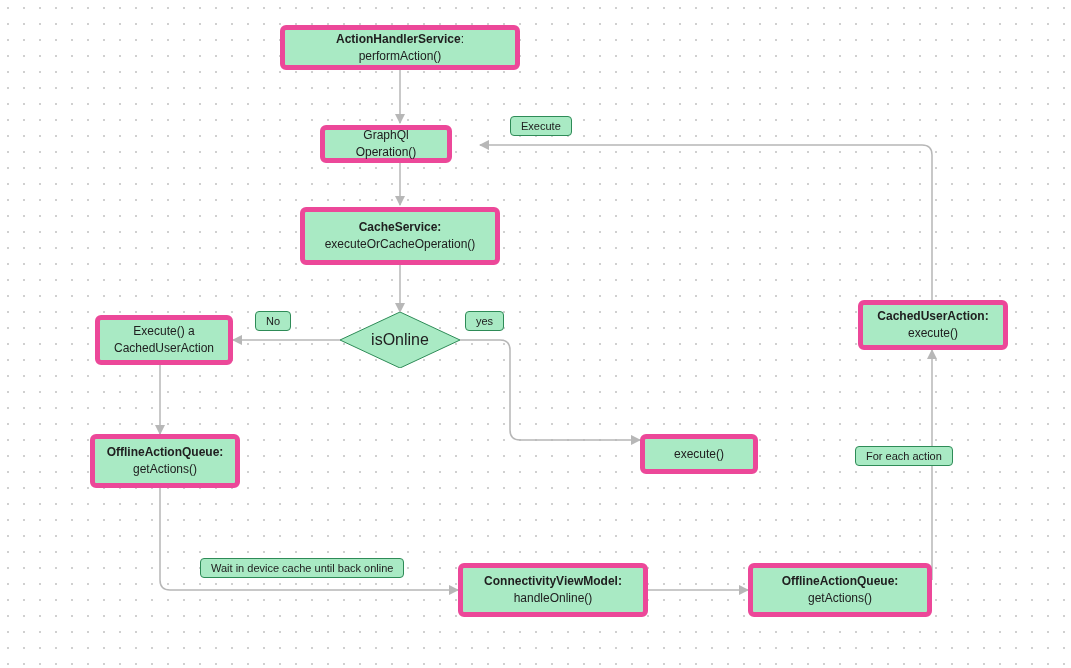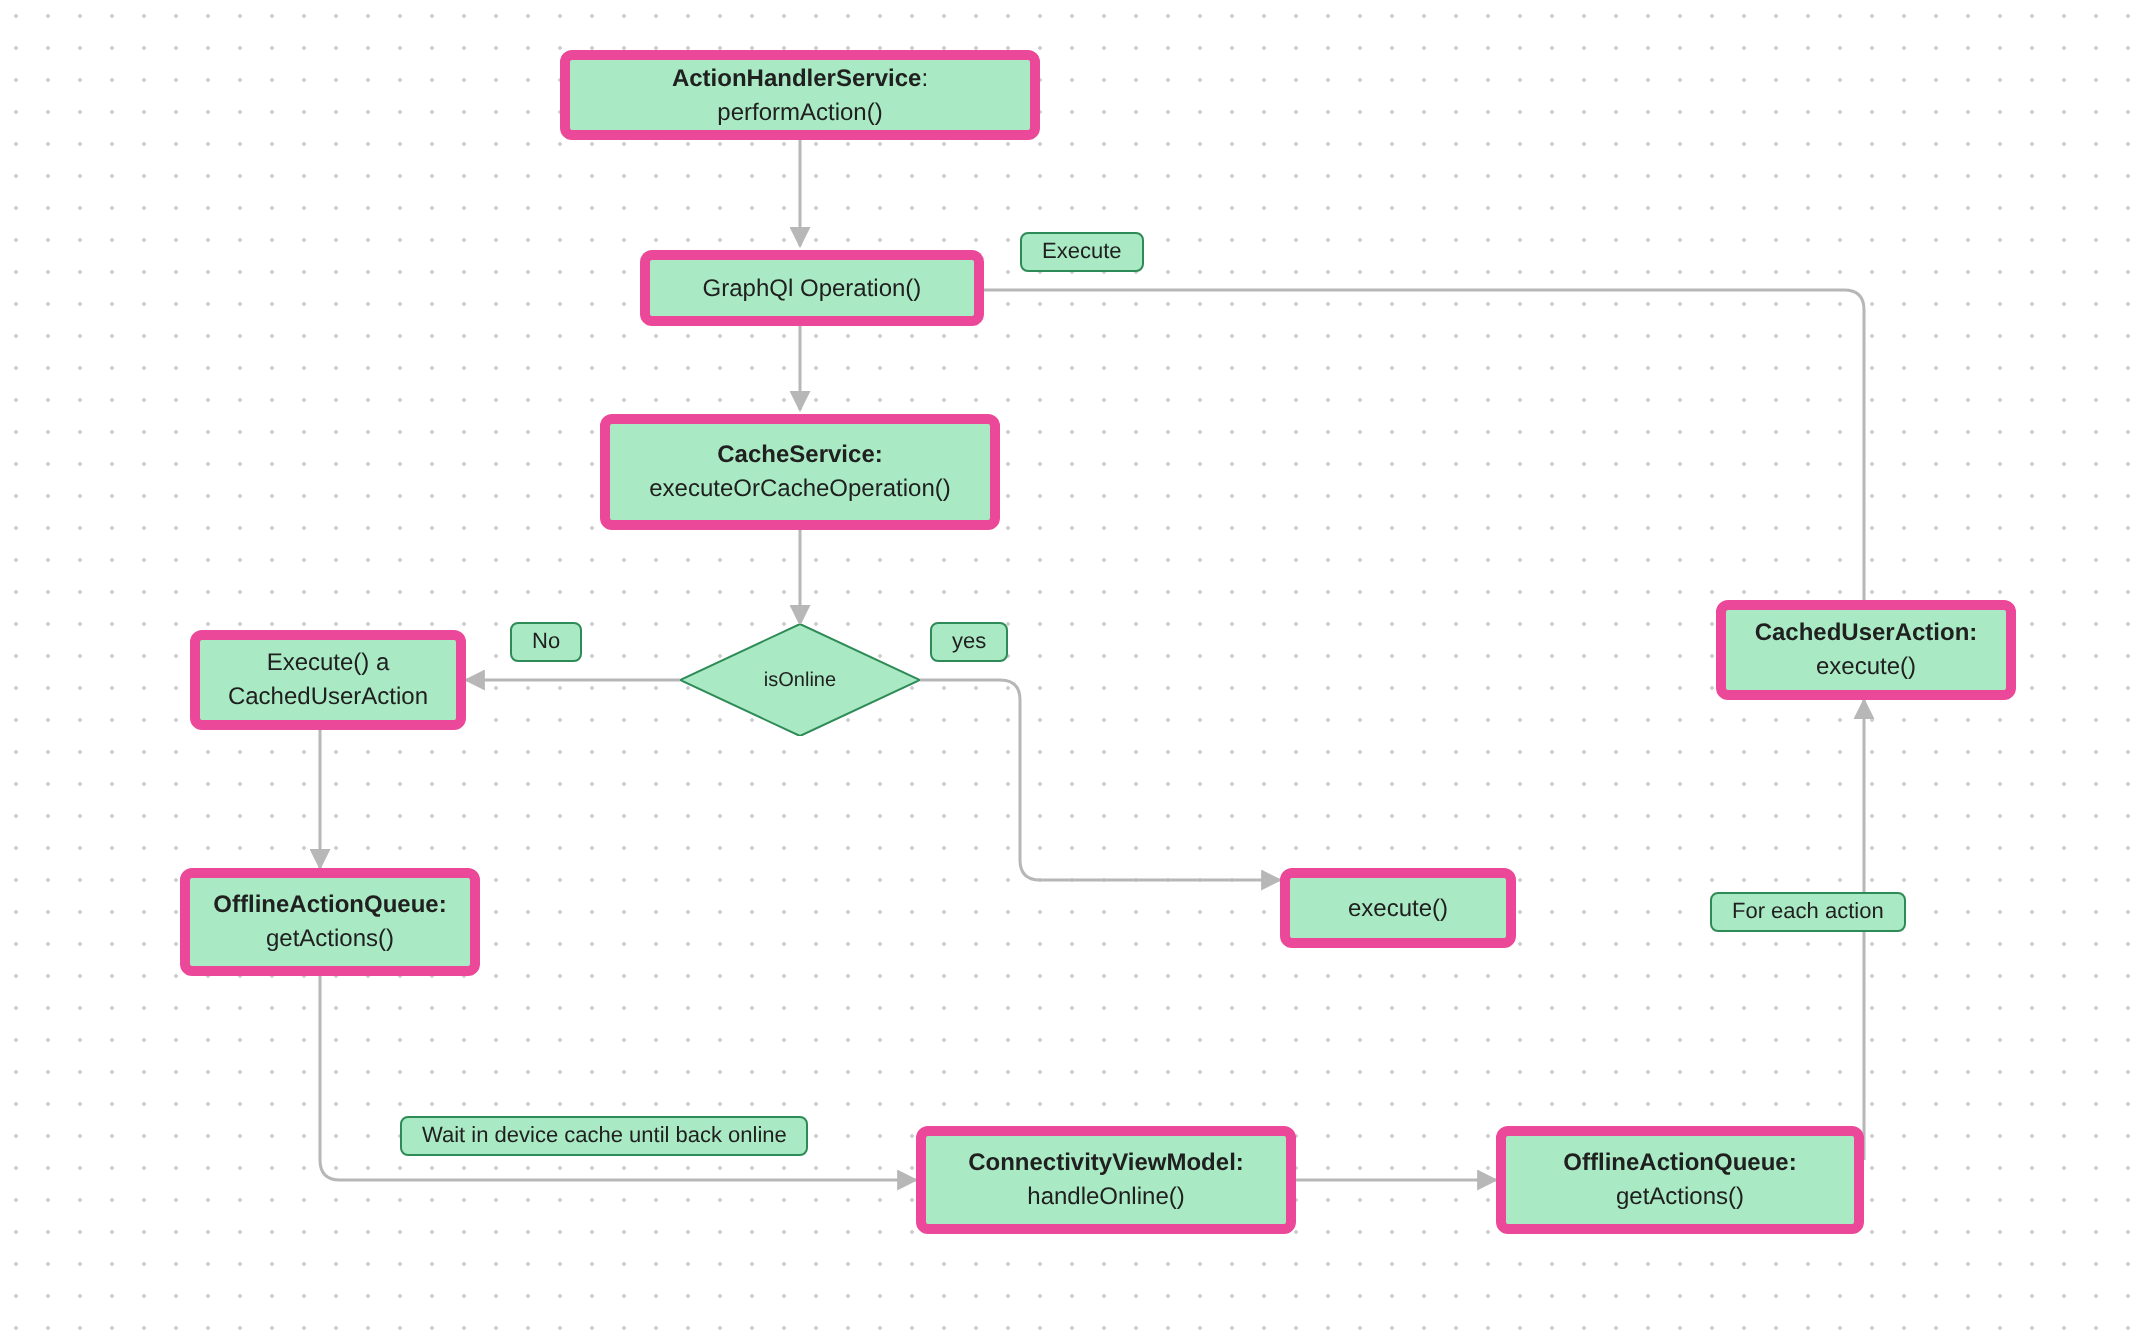--- a/index.html
+++ b/index.html
@@ -53,21 +53,21 @@
   .diamond svg {
     position: absolute;
     inset: 0;
   }
   .diamond .dtext {
     position: absolute;
     inset: 0;
     display: flex;
     align-items: center;
     justify-content: center;
-    font-size: 10px;
+    font-size: 16px;
     color: #202020;
   }
   svg.edges {
     position: absolute;
     inset: 0;
     width: 1071px;
     height: 668px;
     pointer-events: none;
   }
 </style>
@@ -101,21 +101,21 @@
 
   <path d="M 932 300 L 932 155 Q 932 145 922 145 L 480 145" stroke="#b7b7b7" stroke-width="1.5" fill="none" marker-end="url(#arrow)"></path>
 </svg>
 
 <div class="node" style="left:280px; top:25px; width:240px; height:45px;">
   <div>
     <span class="bold">ActionHandlerService</span><span>: performAction()</span>
   </div>
 </div>
 
-<div class="node" style="left:320px; top:125px; width:172px; height:38px;">
+<div class="node" style="left:320px; top:125px; width:132px; height:38px;">
   <span>GraphQl Operation()</span>
 </div>
 
 <div class="node" style="left:300px; top:207px; width:200px; height:58px;">
   <span class="bold">CacheService:</span>
   <span>executeOrCacheOperation()</span>
 </div>
 
 <div class="diamond" style="left:340px; top:312px;">
   <svg viewBox="0 0 120 56">

